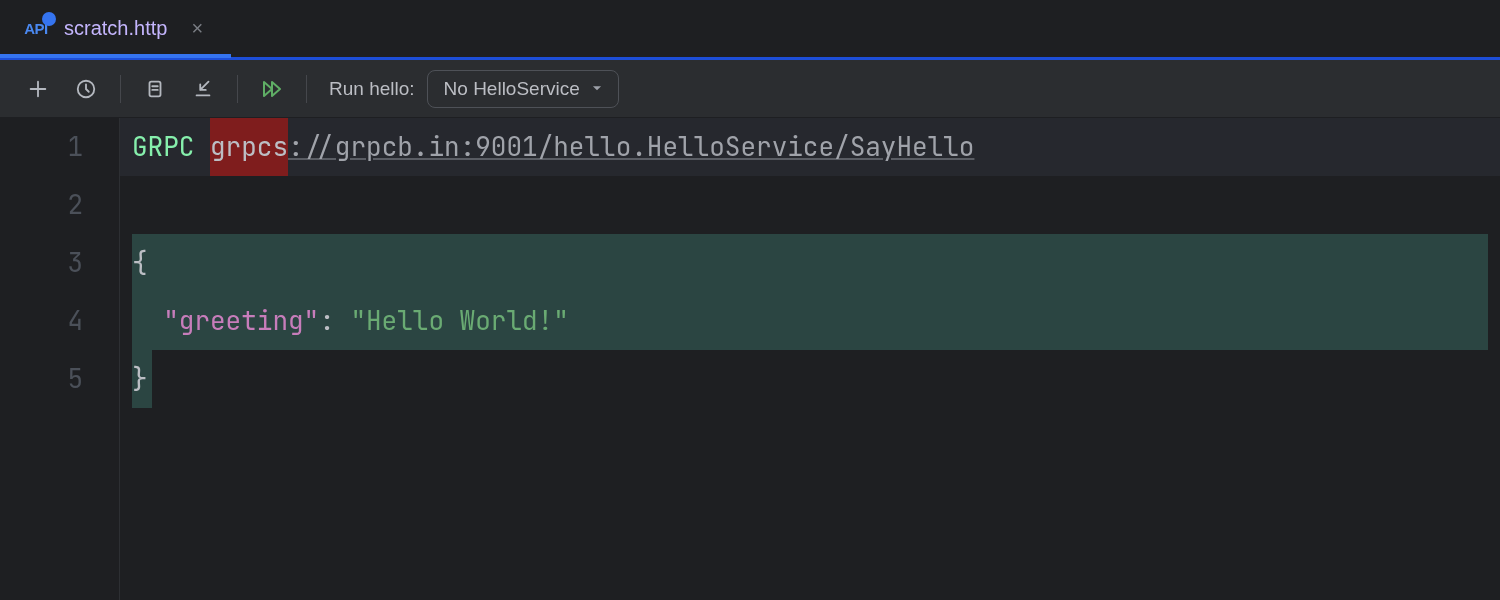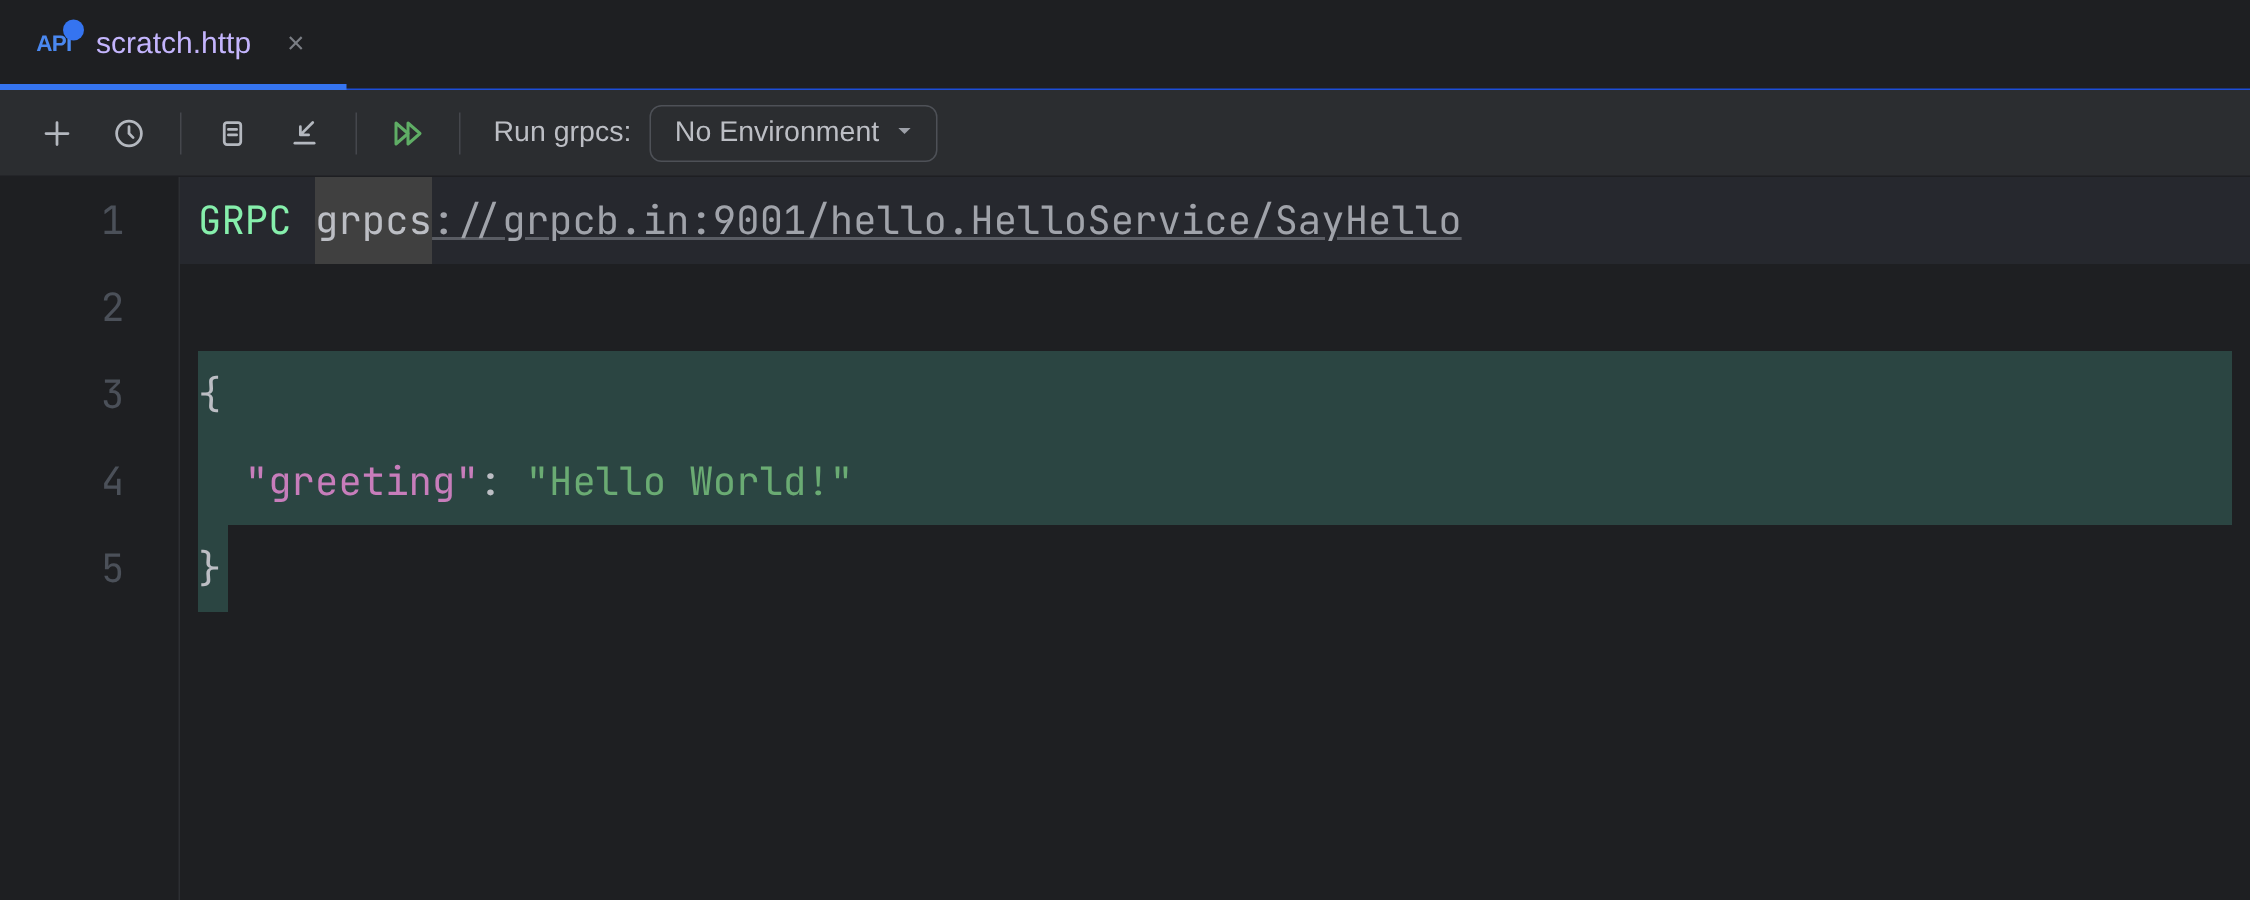--- a/index.html
+++ b/index.html
@@ -12,21 +12,21 @@
     overflow: hidden;
     display: flex;
     flex-direction: column;
   }
   
   .tabbar {
     height: 60px;
     display: flex;
     align-items: stretch;
     background: #1e1f22;
-    border-bottom: 1px solid #1d4ed8;
+    border-bottom: 3px solid #1d4ed8;
   }
   .tab {
     display: flex;
     align-items: center;
     padding: 0 24px 0 22px;
     gap: 14px;
     position: relative;
     cursor: pointer;
   }
   .tab.active::after {
@@ -132,21 +132,21 @@
   .line {
     height: 58px;
     padding-left: 12px;
     white-space: pre;
     display: flex;
     align-items: center;
   }
   .line1 { background: #26282e; }
   .kw-method { color: #86efac; }
   .sel {
-    background: #404040;
+    background: #7f1d1d;
     color: #bcbec4;
   }
   .url-rest { color: #a0a3aa; text-decoration: underline; text-decoration-color: #5a5d64; text-align: right; }
   .hl-block {
     background: #2b4542;
     display: inline-block;
     min-width: calc(100% - 12px);
     padding-left: 0;
   }
   .punct { color: #bcbec4; }
@@ -198,23 +198,23 @@
       </svg>
   </div>
   <div class="sep"></div>
   <div class="tool-btn">
     <svg width="24" height="24" viewBox="0 0 24 24">
         <path d="M4 5l8 7-8 7V5z" fill="none" stroke="#5fad65" stroke-width="2" stroke-linejoin="round"></path>
         <path d="M12 5l8 7-8 7V5z" fill="none" stroke="#5fad65" stroke-width="2" stroke-linejoin="round"></path>
       </svg>
   </div>
   <div class="sep"></div>
-  <span class="runwith-label">Run grpcs:</span>
+  <span class="runwith-label">Run hello:</span>
   <div class="env-select">
-    <span>No Environment</span>
+    <span>No HelloService</span>
     <span class="caret">
       <svg width="14" height="14" viewBox="0 0 24 24">
           <path d="M5 9l7 7 7-7" fill="currentColor"></path>
         </svg>
     </span>
   </div>
 </div>
 
 <div class="editor">
   <div class="gutter">

